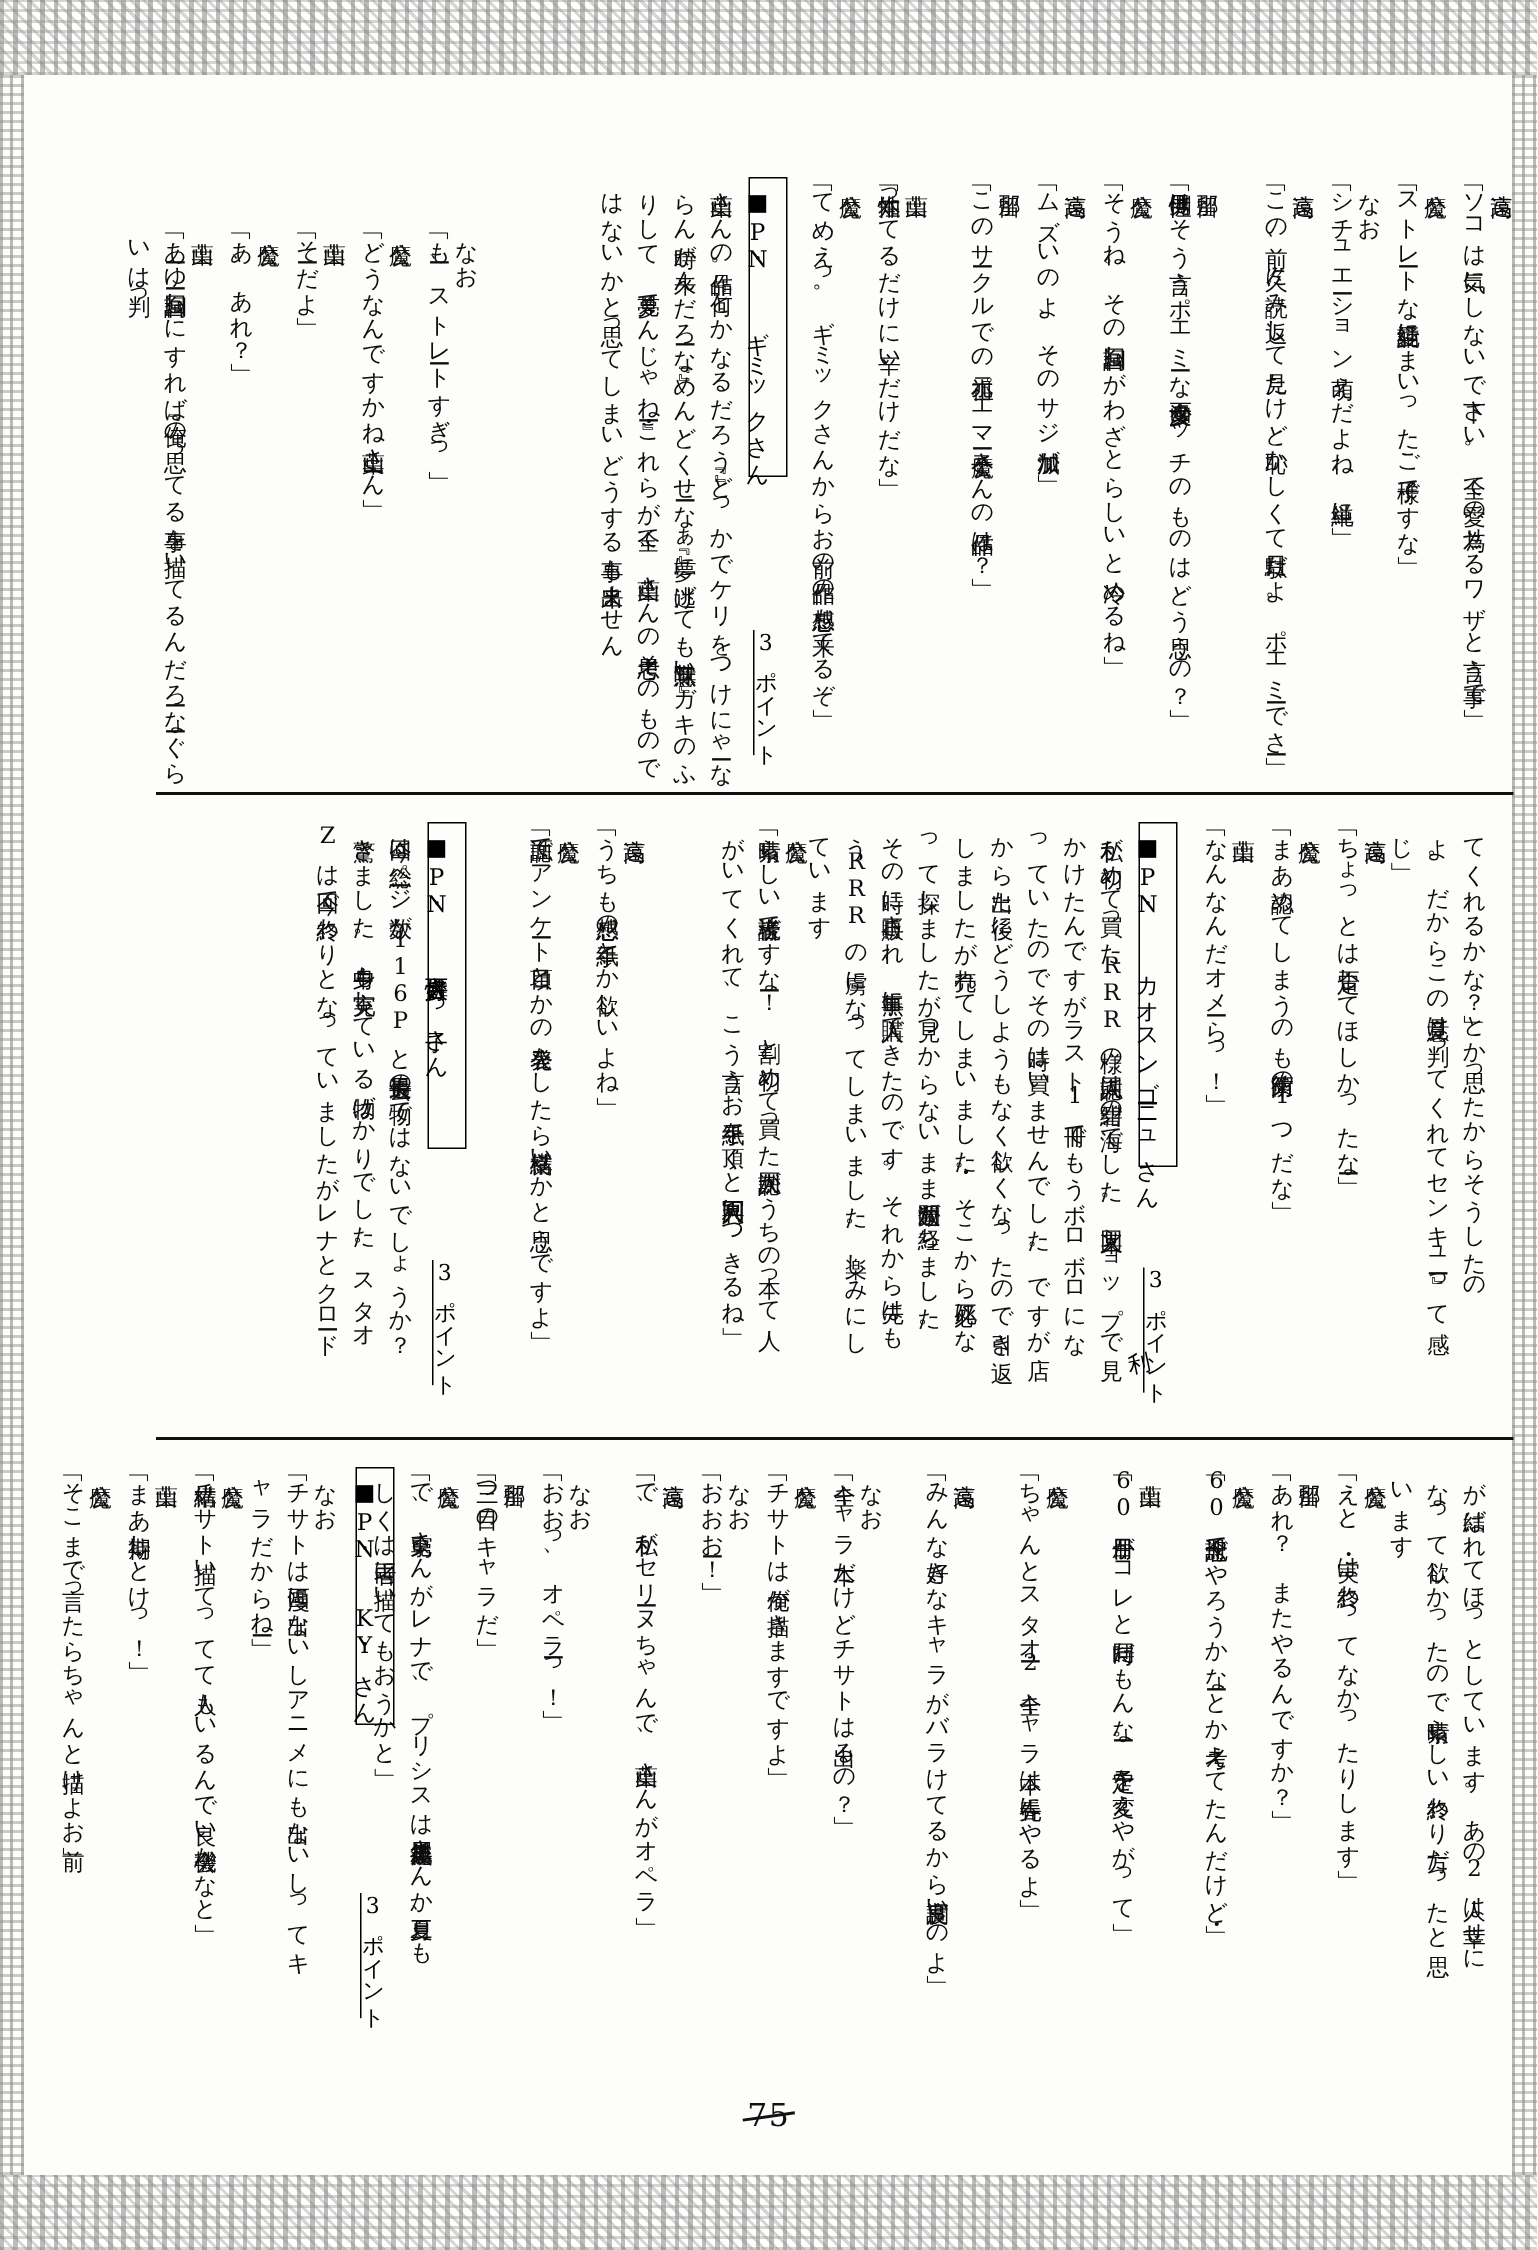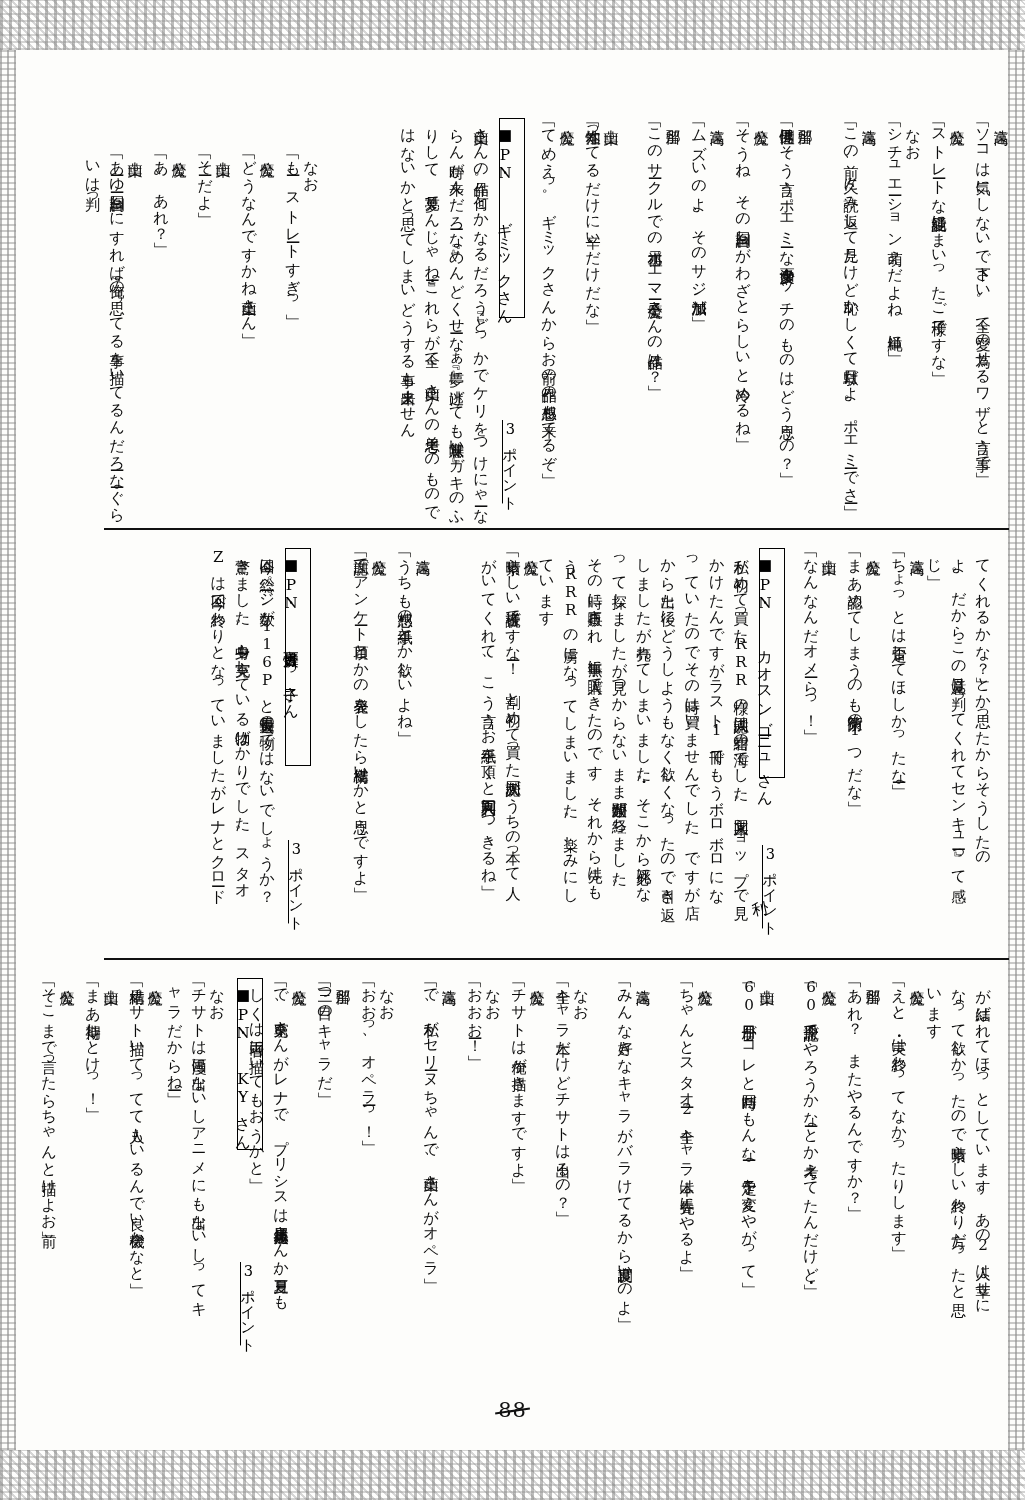--- a/index.html
+++ b/index.html
@@ -273,15 +273,15 @@
   <div class="entry" style="right:964px;top:978px;height:330px;">「そこまで言ったらちゃんと描けよお前」</div>
 
   <div class="pn-head" style="right:770px;top:986px;">■</div>
   <div class="pn-head" style="right:770px;top:1006px;">P・N</div>
   <div class="pn-head" style="right:770px;top:1070px;">K・Yさん</div>
   <div class="pn-box" style="right:762px;top:978px;width:26px;height:172px;"></div>
   <div class="pn-points" style="right:768px;top:1262px;"><span class="ul">3ポイント</span></div>
 
   <div class="marknote" style="right:258px;top:900px;">利</div>
 
-  <div class="page-num"><span class="strike">88</span></div>
+  <div class="page-num"><span class="strike">75</span></div>
 
 </div>
 
 </body></html>

